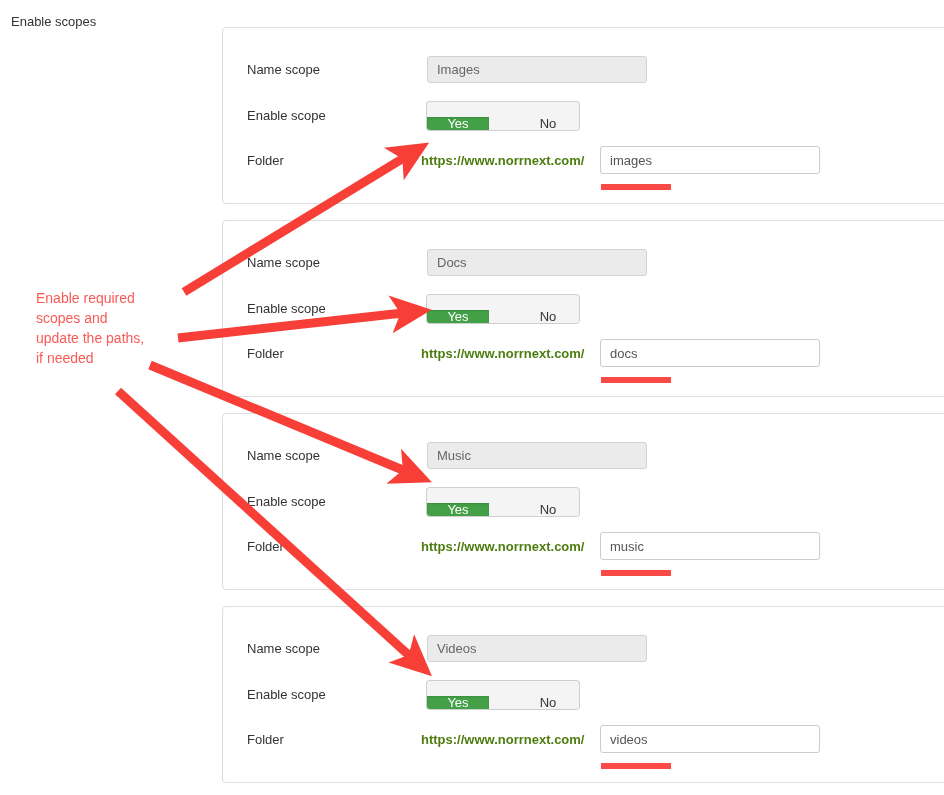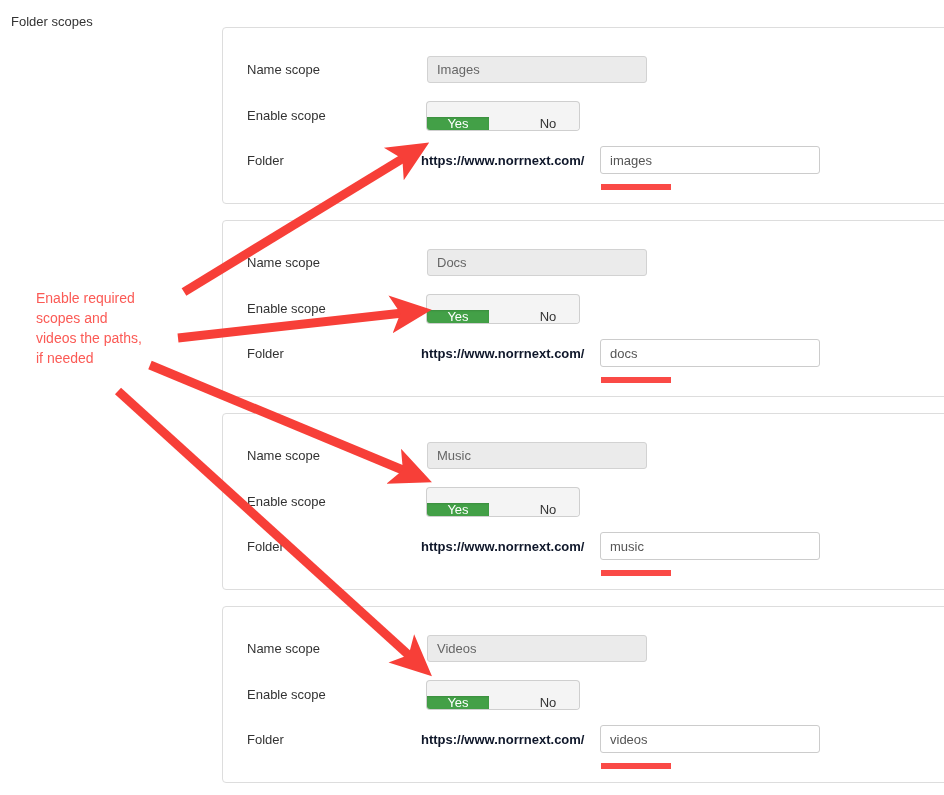--- a/index.html
+++ b/index.html
@@ -114,21 +114,21 @@
     padding-left: 28px;
   }
 
   
   .url-prefix {
     position: absolute;
     left: 198px;
     top: 5px;
     font-size: 13px;
     font-weight: bold;
-    color: #0f172a;
+    color: #4d7c0f;
     line-height: 18px;
     white-space: nowrap;
   }
   .folder-input {
     position: absolute;
     left: 377px;
     top: -1px;
     width: 220px;
     height: 28px;
     box-sizing: border-box;
@@ -168,21 +168,21 @@
     left: 0;
     top: 0;
     width: 944px;
     height: 795px;
     pointer-events: none;
   }
 </style>
 </head>
 <body>
 
-<div id="page-title">Folder scopes</div>
+<div id="page-title">Enable scopes</div>
 
 <div class="panel panel-0">
   <div class="field-row row-name">
     <span class="field-label">Name scope</span>
     <input class="name-input" type="text" readonly="" value="Images" style="">
   </div>
   <div class="field-row row-enable">
     <span class="field-label">Enable scope</span>
     <div class="toggle">
       <div class="toggle-opt on">Yes</div>
@@ -252,21 +252,21 @@
   <div class="field-row row-folder">
     <span class="field-label">Folder</span>
     <span class="url-prefix">https://www.norrnext.com/</span>
     <input class="folder-input" type="text" value="videos" style="">
     <div class="folder-underline"></div>
   </div>
 </div>
 
 <div id="annotation-text">Enable required
 scopes and
-videos the paths,
+update the paths,
 if needed</div>
 
 <svg id="annotation-arrows" viewBox="0 0 944 795" width="944" height="795" xmlns="http://www.w3.org/2000/svg">
   <defs>
     <marker id="arrowhead" viewBox="0 0 10 10" refX="7.4" refY="5" markerWidth="4.6" markerHeight="4.6" orient="auto-start-reverse">
       <path d="M 0 0.4 L 10 5 L 0 9.6 L 2.4 5 Z" fill="#f73f38"></path>
     </marker>
   </defs>
 
   <line x1="184" y1="292" x2="420" y2="148" stroke="#f73f38" stroke-width="9" stroke-linecap="butt" marker-end="url(#arrowhead)"></line>

